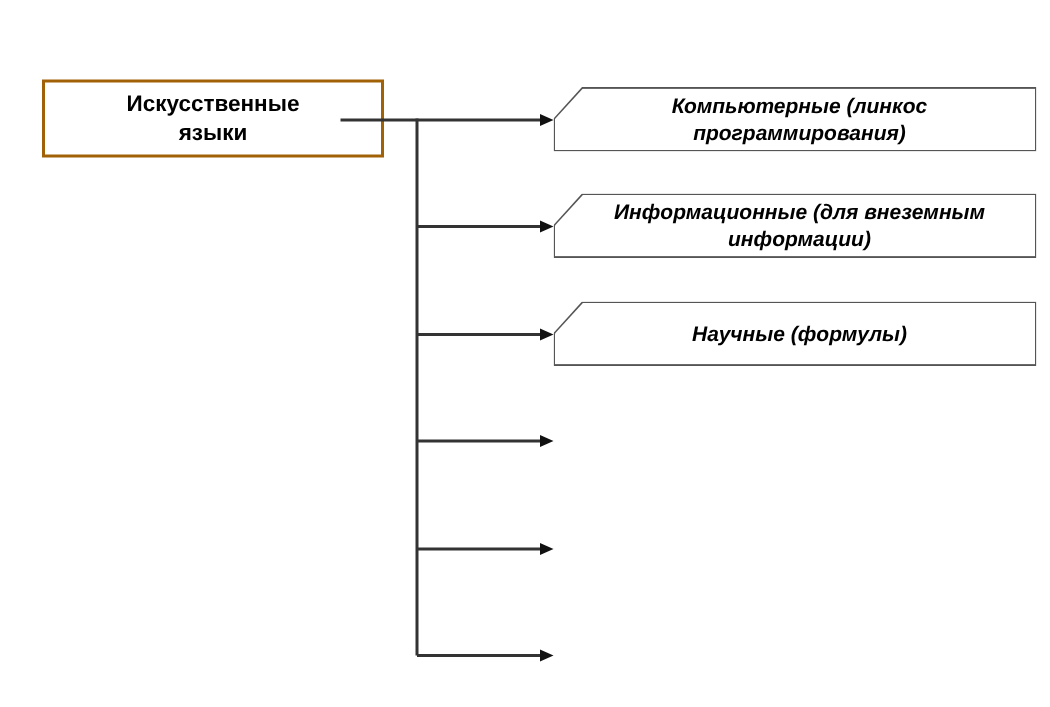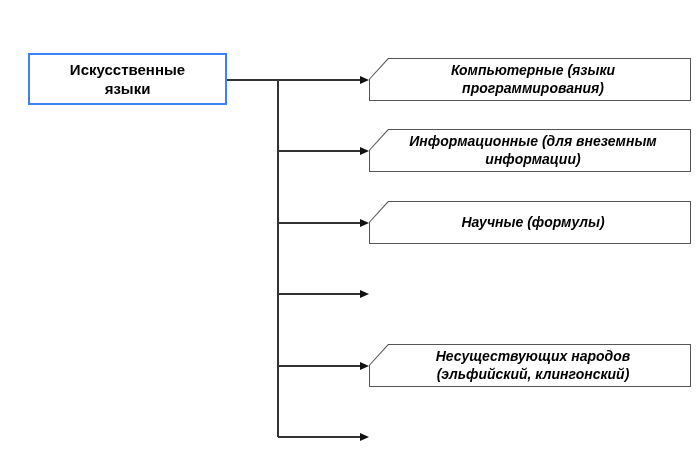--- a/index.html
+++ b/index.html
@@ -6,23 +6,23 @@
   .canvas{
     position:relative;
     width:700px;height:471px;
     background:#ffffff;
     font-family:"Liberation Sans","DejaVu Sans",sans-serif;
     overflow:hidden;
   }
   .root-box{
     position:absolute;
     left:28px;top:53px;
-    width:199px;height:52px;
+    width:228px;height:52px;
     box-sizing:border-box;
-    border:2px solid #3b82f6;
+    border:2px solid #a16207;
     background:#ffffff;
     display:flex;align-items:center;justify-content:center;
     text-align:center;
   }
   .root-label{
     font-weight:bold;
     font-size:15px;
     line-height:1.3;
     color:#000;
     white-space:pre-line;
@@ -73,21 +73,21 @@
 языки</span>
   </div>
 
   <div class="line h" style="left:227px;top:79px;width:51px;"></div>
   <div class="line v" style="left:277px;top:79px;height:358px;"></div>
 
   <div class="line h" style="left:278px;top:79px;width:84px;"></div>
   <div class="arrow" style="left:360px;top:76px;"></div>
   <div class="node" style="top:58px;">
     <div class="node-fill"></div>
-    <span class="node-label">Компьютерные (языки
+    <span class="node-label">Компьютерные (линкос
 программирования)</span>
   </div>
 
   <div class="line h" style="left:278px;top:150px;width:84px;"></div>
   <div class="arrow" style="left:360px;top:147px;"></div>
   <div class="node" style="top:129px;">
     <div class="node-fill"></div>
     <span class="node-label">Информационные (для внеземным
 информации)</span>
   </div>
@@ -97,22 +97,17 @@
   <div class="node" style="top:201px;">
     <div class="node-fill"></div>
     <span class="node-label">Научные (формулы)</span>
   </div>
 
   <div class="line h" style="left:278px;top:293px;width:84px;"></div>
   <div class="arrow" style="left:360px;top:290px;"></div>
 
   <div class="line h" style="left:278px;top:365px;width:84px;"></div>
   <div class="arrow" style="left:360px;top:362px;"></div>
-  <div class="node" style="top:344px;">
-    <div class="node-fill"></div>
-    <span class="node-label">Несуществующих народов
-(эльфийский, клингонский)</span>
-  </div>
 
   <div class="line h" style="left:278px;top:436px;width:84px;"></div>
   <div class="arrow" style="left:360px;top:433px;"></div>
 
 </div>
 
 </body></html>

